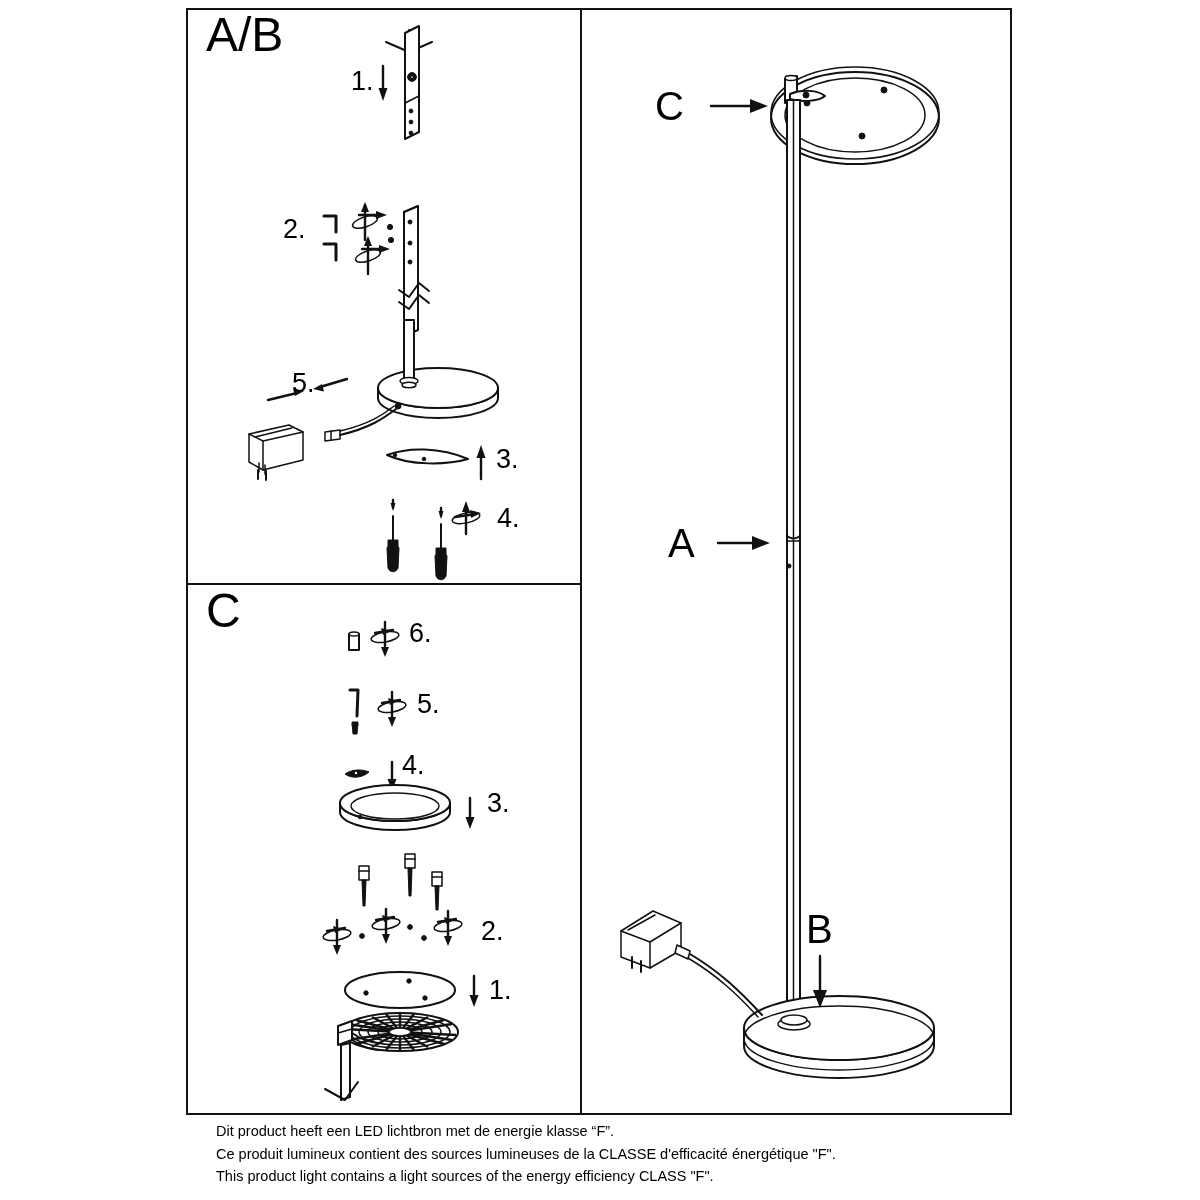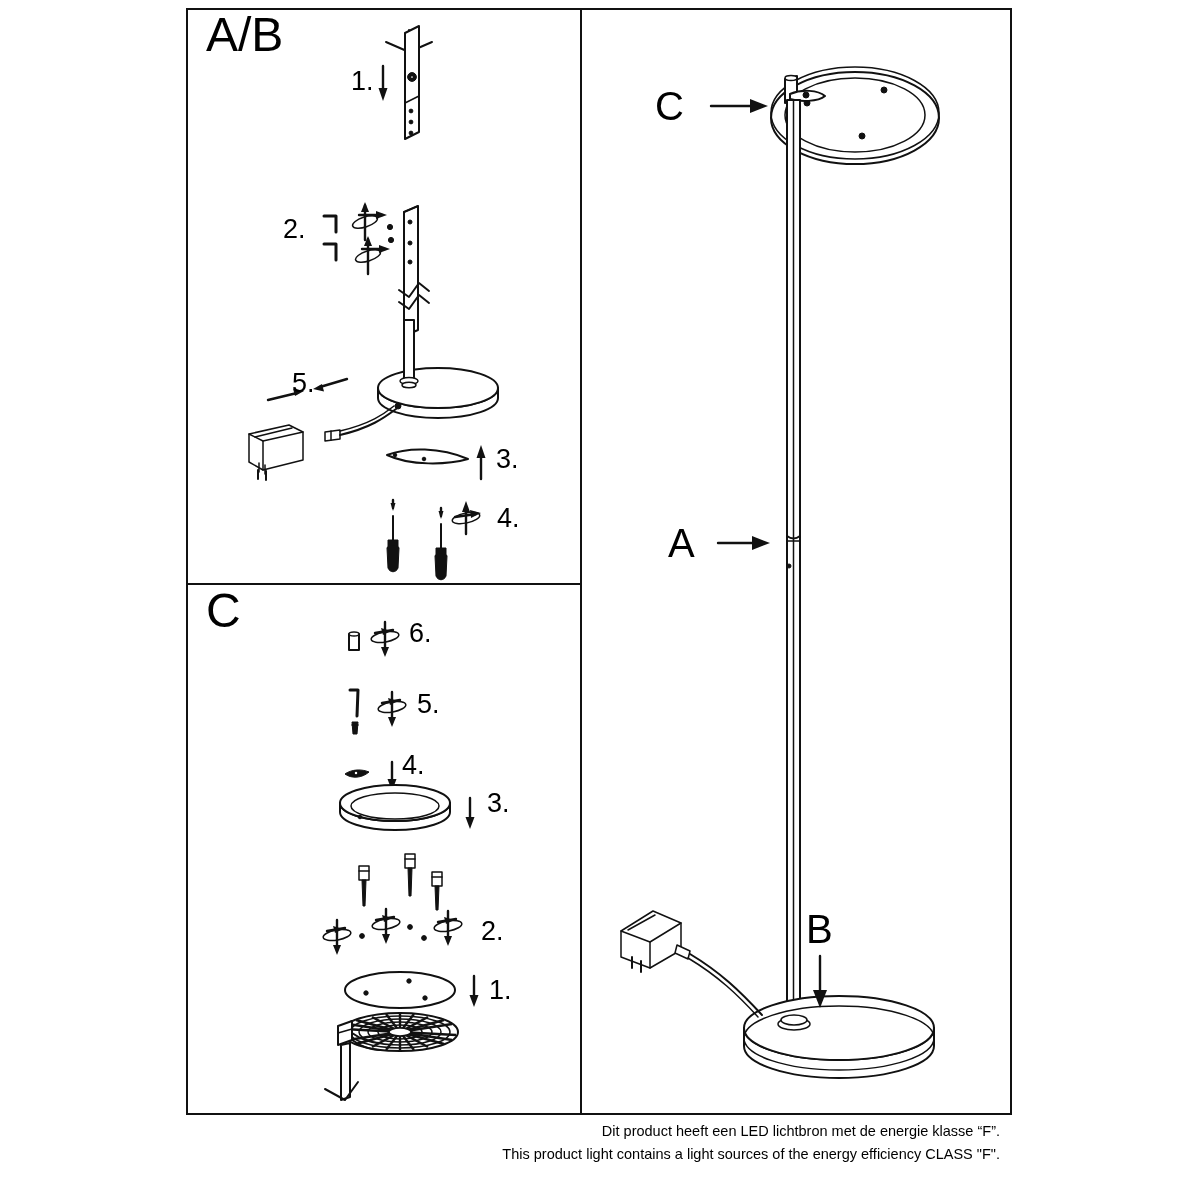--- a/index.html
+++ b/index.html
@@ -13,21 +13,21 @@
 
   .panel-label{position:absolute;font-size:46px;line-height:46px;font-weight:400;letter-spacing:0px;text-align:center;}
   #label-ab{left:206px;top:12px;font-size:48px;}
   #label-c{left:206px;top:588px;font-size:48px;}
 
   .stepnum{position:absolute;font-size:27px;line-height:27px;}
 
   .callout{position:absolute;font-size:40px;line-height:40px;}
 
   .footer{position:absolute;left:200px;top:1122px;width:800px;}
-  .footer p{margin:0 0 4px 16px;font-size:14.5px;line-height:18.5px;text-align:right;}
+  .footer p{margin:0 0 4px 16px;font-size:14.5px;line-height:18.5px;}
 
   svg{position:absolute;left:0;top:0;overflow:visible;}
   .ln{fill:none;stroke:#111;stroke-width:2;stroke-linecap:round;stroke-linejoin:round;}
   .ln-thin{fill:none;stroke:#111;stroke-width:1.5;stroke-linecap:round;stroke-linejoin:round;}
   .ln-thick{fill:none;stroke:#111;stroke-width:3;stroke-linecap:round;stroke-linejoin:round;}
   .fillw{fill:#fff;stroke:#111;stroke-width:2;stroke-linejoin:round;}
   .fillw-thin{fill:#fff;stroke:#111;stroke-width:1.5;stroke-linejoin:round;}
   .fillb{fill:#111;stroke:#111;stroke-width:1;}
   .arw{fill:none;stroke:#111;stroke-width:2.4;stroke-linecap:round;}
   .arwhead{fill:#111;}
@@ -367,16 +367,17 @@
       <path class="arwhead" d="M820,1008 L813,990 L827,990 Z"></path>
     </g>
   </svg>
 
   <div class="callout" id="callout-c" style="left:655px;top:86px;">C</div>
   <div class="callout" id="callout-a" style="left:668px;top:523px;">A</div>
   <div class="callout" id="callout-b" style="left:806px;top:909px;">B</div>
 
   <div class="footer">
     <p>Dit product heeft een LED lichtbron met de energie klasse “F”.</p>
+    <p>Ce produit lumineux contient des sources lumineuses de la CLASSE d'efficacité énergétique "F".</p>
     <p>This product light contains a light sources of the energy efficiency CLASS "F".</p>
   </div>
 
 </div>
 
 </body></html>

